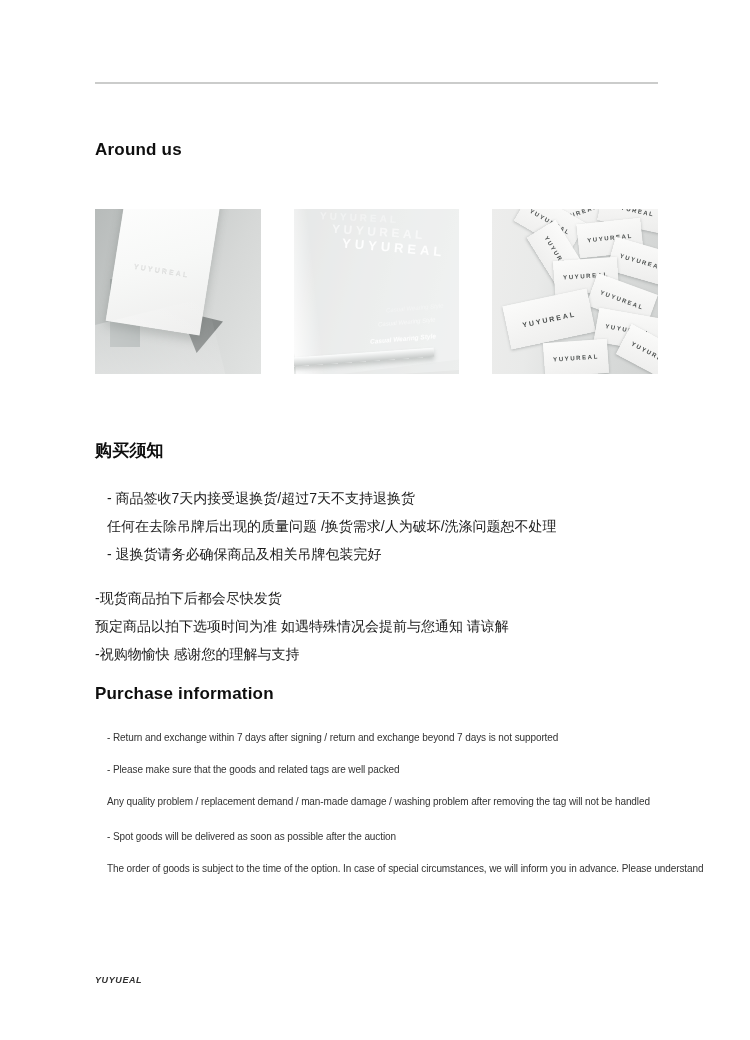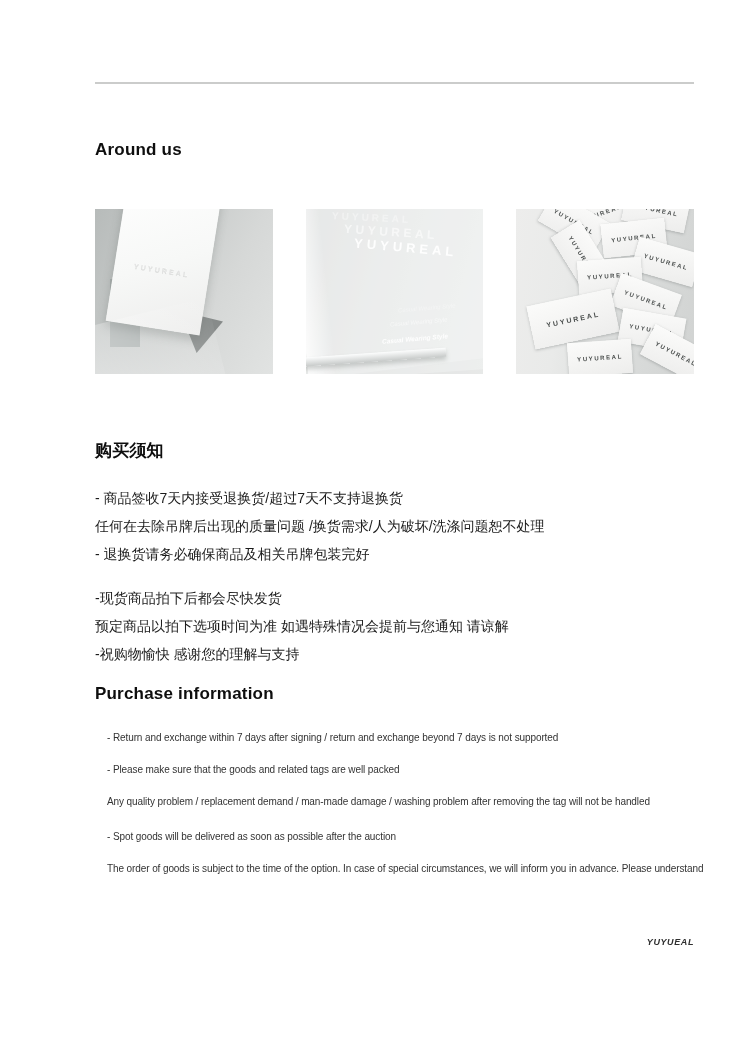--- a/index.html
+++ b/index.html
@@ -6,21 +6,21 @@
     margin: 0;
     padding: 0;
     width: 750px;
     height: 1040px;
     background: #ffffff;
     overflow: hidden;
     font-family: "Liberation Sans", "DejaVu Sans", sans-serif;
   }
   .content {
     padding-left: 95px;
-    padding-right: 56px;
+    padding-right: 92px;
     box-sizing: border-box;
     width: 750px;
   }
   .divider {
     margin-top: 82px;
     height: 2px;
     background: #cbcccb;
   }
   .section-title {
     margin: 56px 0 0 0;
@@ -114,38 +114,38 @@
   }
   .tag span {
     font-size: 6px; font-weight: 600; letter-spacing: 1.6px;
     color: #4b4f4e; white-space: nowrap;
   }
   .tag-front { width: 86px; height: 44px; }
   .tag-front span { font-size: 7px; letter-spacing: 2px; }
 
   
   .cn-group { margin: 0; }
-  .cn-group1 { margin-top: 23px; }
+  .cn-group1 { margin-top: 23px; margin-left: 12px; }
   .cn-group2 { margin-top: 16px; }
   .cn-group p {
     margin: 0; font-size: 14px; line-height: 28px; color: #1c1c1c;
     white-space: nowrap;
   }
   .en-group { margin: 0; }
   .en-group1 { margin-top: 24px; }
   .en-group2 { margin-top: 15px; }
   .en-group p {
     margin: 12px; font-size: 10px; line-height: 20px; color: #333333;
     letter-spacing: -0.1px; white-space: nowrap;
   }
 
   
   .footer {
-    margin-top: 58px;
-    text-align: right;
+    margin-top: 96px;
+    text-align: left;
     font-size: 9px;
     font-weight: bold;
     font-style: italic;
     letter-spacing: 0.6px;
     color: #2f2f2f;
   }
 </style>
 </head>
 <body>
 

